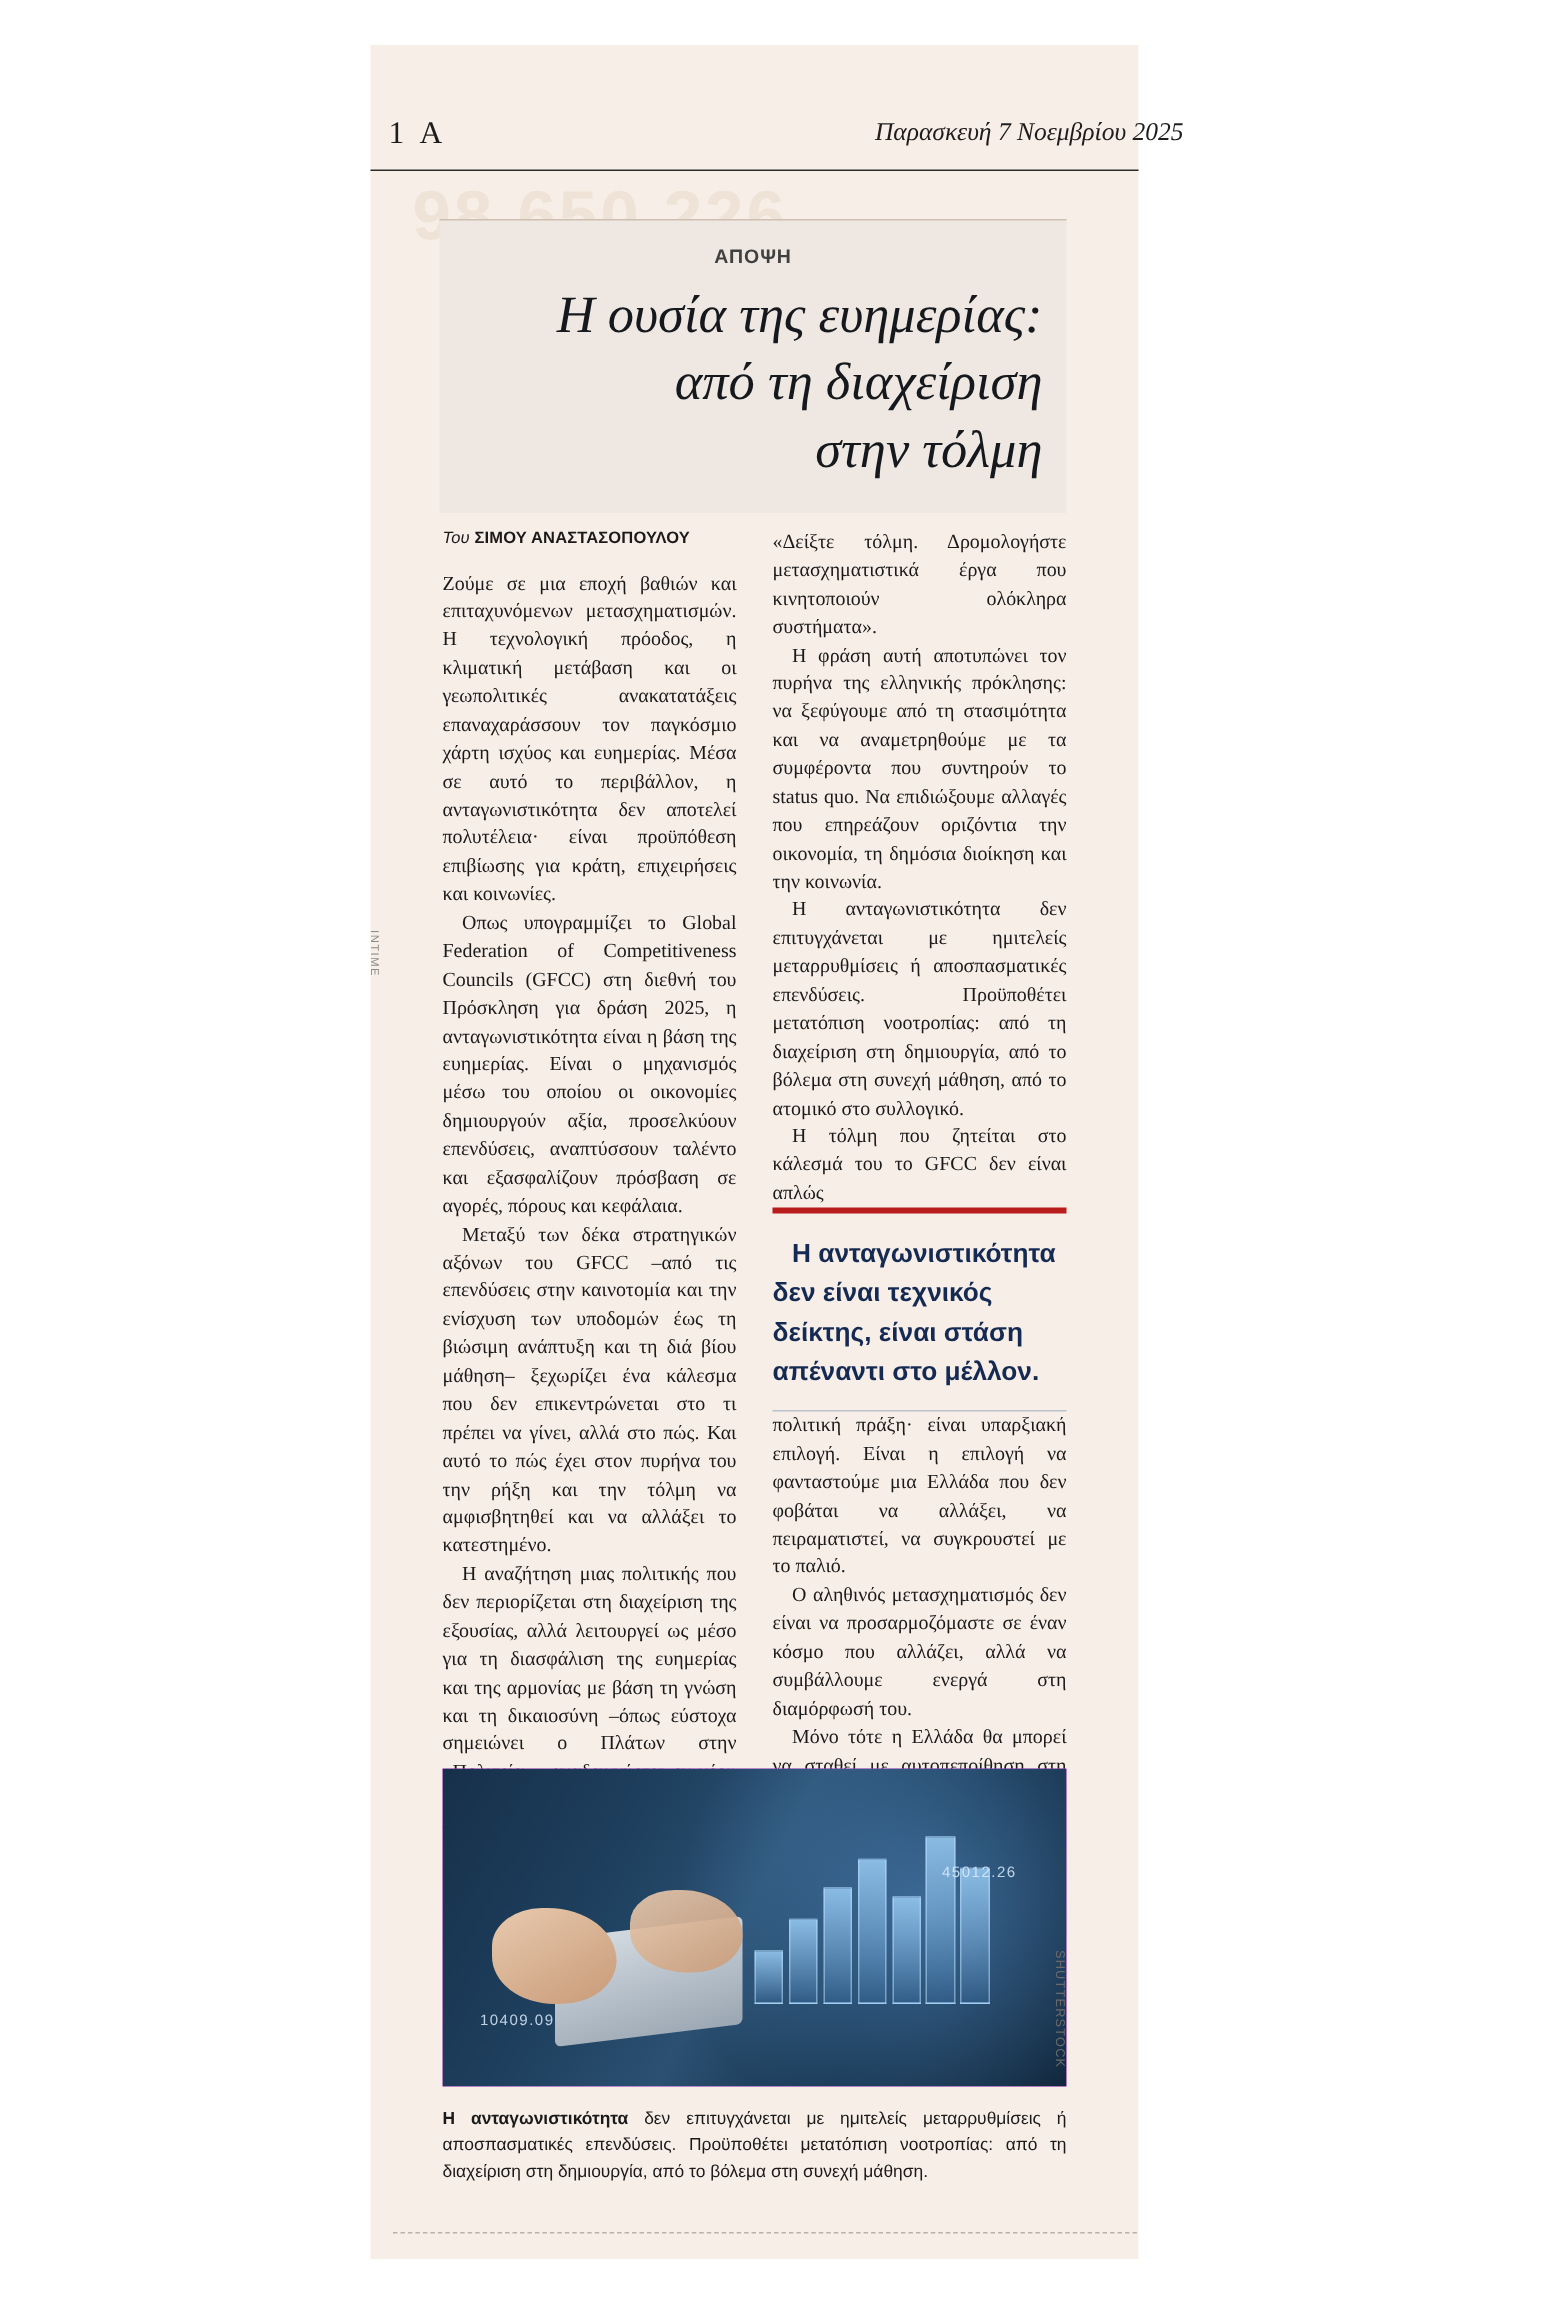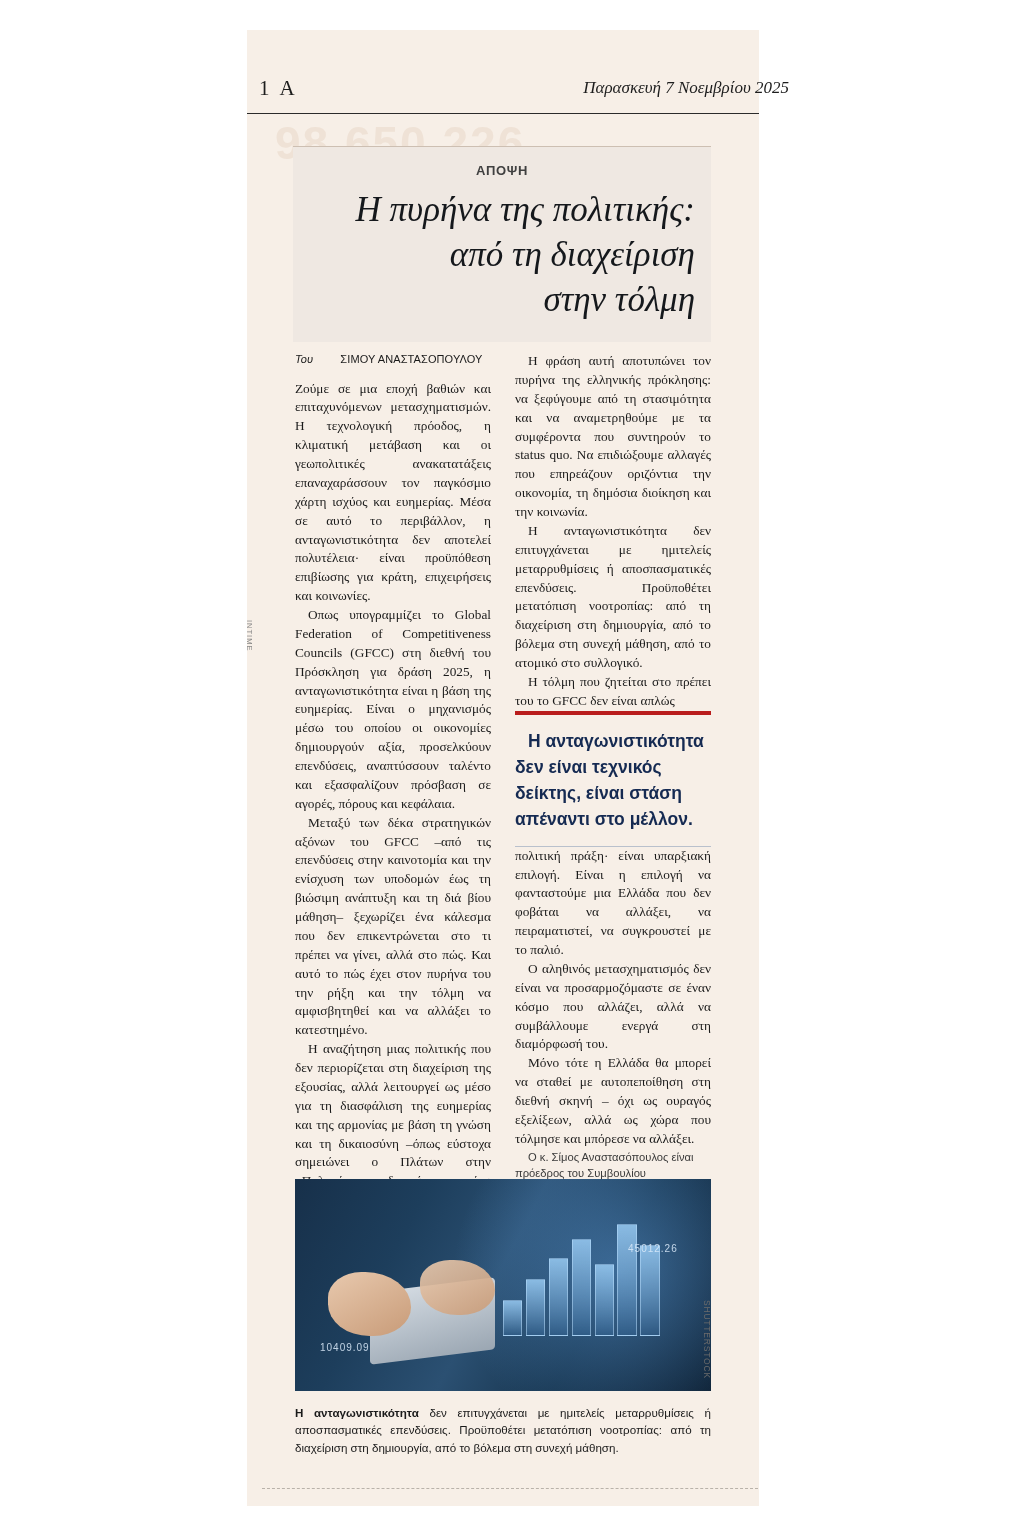--- a/index.html
+++ b/index.html
@@ -137,21 +137,21 @@
   #col-right { left: 220px; }
 
   .byline {
     font-family: "Liberation Sans", sans-serif;
     font-size: 11px;
     color: #1a1a1a;
     margin-bottom: 12px;
     letter-spacing: 0.1px;
   }
   .byline .tou { font-style: italic; }
-  .byline .name { font-weight: normal; margin-left: 24px; }
+  .byline .name { font-weight: bold; }
 
   .col p {
     margin: 0;
     text-indent: 13px;
   }
   .col p.first { text-indent: 0; }
   .col p .lead { font-weight: normal; }
 
   
   .pullquote {
@@ -294,43 +294,44 @@
 </div>
 <div id="masthead-rule"></div>
 
 <div id="spine-label">
   <span>INTIME</span>
 </div>
 
 <div id="headline-block">
   <div class="kicker">ΑΠΟΨΗ</div>
   <div class="headline">
-    <div>Η πυρήνα της πολιτικής:</div>
+    <div>Η ουσία της ευημερίας:</div>
     <div>από τη διαχείριση</div>
     <div>στην τόλμη</div>
   </div>
 </div>
 
 <div id="cols">
 
   <div class="col" id="col-left">
     <div class="byline">
       <span class="tou">Του</span>
       <span class="name">ΣΙΜΟΥ ΑΝΑΣΤΑΣΟΠΟΥΛΟΥ</span>
     </div>
     <p class="first"><span class="lead">Ζούμε</span> <span>σε μια εποχή βαθιών και επιταχυνόμενων μετασχηματισμών. Η τεχνολογική πρόοδος, η κλιματική μετάβαση και οι γεωπολιτικές ανακατατάξεις επαναχαράσσουν τον παγκόσμιο χάρτη ισχύος και ευημερίας. Μέσα σε αυτό το περιβάλλον, η ανταγωνιστικότητα δεν αποτελεί πολυτέλεια· είναι προϋπόθεση επιβίωσης για κράτη, επιχειρήσεις και κοινωνίες.</span></p>
     <p>Οπως υπογραμμίζει το Global Federation of Competitiveness Councils (GFCC) στη διεθνή του Πρόσκληση για δράση 2025, η ανταγωνιστικότητα είναι η βάση της ευημερίας. Είναι ο μηχανισμός μέσω του οποίου οι οικονομίες δημιουργούν αξία, προσελκύουν επενδύσεις, αναπτύσσουν ταλέντο και εξασφαλίζουν πρόσβαση σε αγορές, πόρους και κεφάλαια.</p>
     <p>Μεταξύ των δέκα στρατηγικών αξόνων του GFCC –από τις επενδύσεις στην καινοτομία και την ενίσχυση των υποδομών έως τη βιώσιμη ανάπτυξη και τη διά βίου μάθηση– ξεχωρίζει ένα κάλεσμα που δεν επικεντρώνεται στο τι πρέπει να γίνει, αλλά στο πώς. Και αυτό το πώς έχει στον πυρήνα του την ρήξη και την τόλμη να αμφισβητηθεί και να αλλάξει το κατεστημένο.</p>
     <p>Η αναζήτηση μιας πολιτικής που δεν περιορίζεται στη διαχείριση της εξουσίας, αλλά λειτουργεί ως μέσο για τη διασφάλιση της ευημερίας και της αρμονίας με βάση τη γνώση και τη δικαιοσύνη –όπως εύστοχα σημειώνει ο Πλάτων στην «Πολιτεία»– αναδεικνύεται εκ νέου ως επιτακτική ανάγκη. Οι πολιτικοί που θα τολμήσουν να υπηρετήσουν την ουσία της πολιτικής, δηλαδή να ηγηθούν με διορατικότητα και ευθύνη για το κοινό καλό, θα καθορίσουν το μέλλον.</p>
   </div>
 
   <div class="col" id="col-right">
+    <p class="first">«Δείξτε τόλμη. Δρομολογήστε μετασχηματιστικά έργα που κινητοποιούν ολόκληρα συστήματα».</p>
     <p>Η φράση αυτή αποτυπώνει τον πυρήνα της ελληνικής πρόκλησης: να ξεφύγουμε από τη στασιμότητα και να αναμετρηθούμε με τα συμφέροντα που συντηρούν το status quo. Να επιδιώξουμε αλλαγές που επηρεάζουν οριζόντια την οικονομία, τη δημόσια διοίκηση και την κοινωνία.</p>
     <p>Η ανταγωνιστικότητα δεν επιτυγχάνεται με ημιτελείς μεταρρυθμίσεις ή αποσπασματικές επενδύσεις. Προϋποθέτει μετατόπιση νοοτροπίας: από τη διαχείριση στη δημιουργία, από το βόλεμα στη συνεχή μάθηση, από το ατομικό στο συλλογικό.</p>
-    <p>Η τόλμη που ζητείται στο πρέπει του το GFCC δεν είναι απλώς</p>
+    <p>Η τόλμη που ζητείται στο κάλεσμά του το GFCC δεν είναι απλώς</p>
     <p class="pullquote">Η ανταγωνιστικότητα δεν είναι τεχνικός δείκτης, είναι στάση απέναντι στο μέλλον.</p>
     <p class="first">πολιτική πράξη· είναι υπαρξιακή επιλογή. Είναι η επιλογή να φανταστούμε μια Ελλάδα που δεν φοβάται να αλλάξει, να πειραματιστεί, να συγκρουστεί με το παλιό.</p>
     <p>Ο αληθινός μετασχηματισμός δεν είναι να προσαρμοζόμαστε σε έναν κόσμο που αλλάζει, αλλά να συμβάλλουμε ενεργά στη διαμόρφωσή του.</p>
     <p>Μόνο τότε η Ελλάδα θα μπορεί να σταθεί με αυτοπεποίθηση στη διεθνή σκηνή – όχι ως ουραγός εξελίξεων, αλλά ως χώρα που τόλμησε και μπόρεσε να αλλάξει.</p>
     <p class="bio">Ο κ. Σίμος Αναστασόπουλος είναι πρόεδρος του Συμβουλίου Ανταγωνιστικότητας της Ελλάδας.</p>
   </div>
 
 </div>
 
 <div id="photo-wrap">

